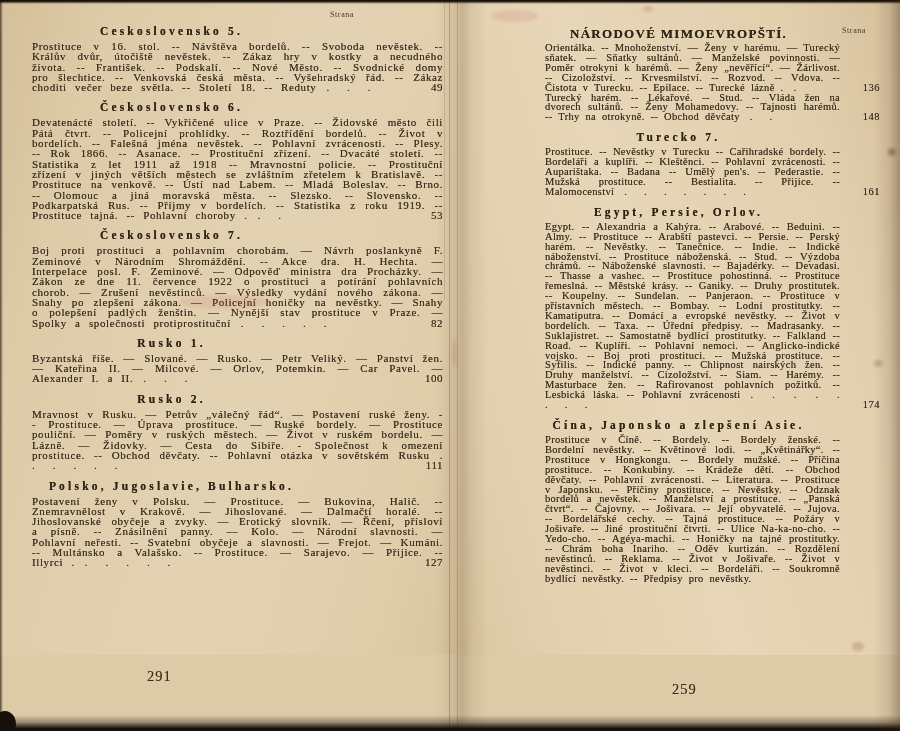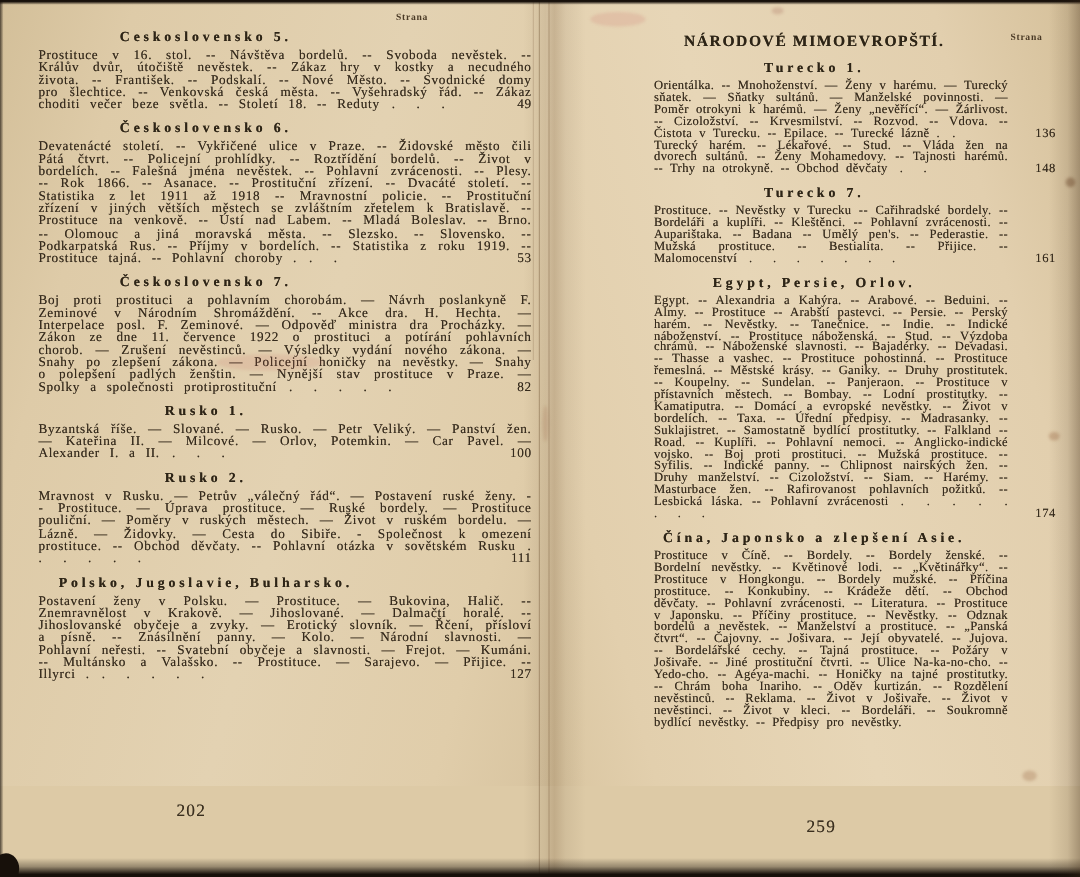--- a/index.html
+++ b/index.html
@@ -37,21 +37,21 @@
   }
   .page-left  .sec-body{font-size:11px;line-height:10.3px;letter-spacing:.6px;word-spacing:5px;}
   .page-right .sec-body{font-size:10.5px;line-height:9.9px;letter-spacing:.3px;word-spacing:3px;}
   .dots{word-spacing:14px;padding-left:10px;}
   .pageno{position:absolute;right:0;bottom:0;letter-spacing:.5px;}
   .page-right .pageno{right:-40px;}
   
   .folio{position:absolute;font-size:14.5px;letter-spacing:1px;color:#3a2f1f;text-shadow:0 0 .5px rgba(58,47,31,.6);}
   .folio-left{left:147px;top:668px;}
   .folio-right{left:672px;top:681px;}
-  .strana{position:absolute;font-size:8px;font-weight:700;letter-spacing:.6px;color:#4a3a26;}
+  .strana{position:absolute;font-size:8px;font-weight:400;letter-spacing:.6px;color:#4a3a26;}
   .strana-left{left:330px;top:10px;}
   .strana-right{left:842px;top:26px;}
   
   .gutter{
     position:absolute;left:436px;top:0;width:52px;height:731px;pointer-events:none;
     background:linear-gradient(90deg,rgba(70,48,24,0) 0%,rgba(70,48,24,.10) 35%,rgba(96,66,34,.22) 50%,rgba(70,48,24,.08) 68%,rgba(70,48,24,0) 100%);
   }
   .gutter-line-1{position:absolute;left:449px;top:0;width:1px;height:731px;background:rgba(104,74,42,.35);}
   .gutter-line-2{position:absolute;left:457px;top:0;width:1px;height:731px;background:rgba(104,74,42,.28);}
   .gutter-line-3{position:absolute;left:444px;top:0;width:1px;height:300px;background:rgba(104,74,42,.18);}
@@ -107,21 +107,20 @@
       <p class="sec-body"><span>Postavení ženy v Polsku. — Prostituce. — Bukovina, Halič. -- Znemravnělost v Krakově. — Jihoslované. — Dalmačtí horalé. -- Jihoslovanské obyčeje a zvyky. — Erotický slovník. — Řčení, přísloví a písně. -- Znásilnění panny. — Kolo. — Národní slavnosti. — Pohlavní neřesti. -- Svatební obyčeje a slavnosti. — Frejot. — Kumáni. -- Multánsko a Valašsko. -- Prostituce. — Sarajevo. — Přijice. -- Illyrci .</span><span class="dots">. . . . .</span><span class="pageno">127</span></p>
     </section>
 
   </div>
 
   <div class="page page-right">
 
     <div class="page-heading">NÁRODOVÉ MIMOEVROPŠTÍ.</div>
 
     <section class="toc-section">
-      <h2 class="sec-title">Turecko 1.</h2>
       <p class="sec-body"><span>Orientálka. -- Mnohoženství. — Ženy v harému. — Turecký sňatek. — Sňatky sultánů. — Manželské povinnosti. — Poměr otrokyni k harémů. — Ženy „nevěřící“. — Žárlivost. -- Cizoložství. -- Krvesmilství. -- Rozvod. -- Vdova. -- Čistota v Turecku. -- Epilace. -- Turecké lázně .</span><span class="dots">.</span><span class="pageno">136</span></p>
     </section>
 
     <section class="toc-section">
       <p class="sec-body"><span>Turecký harém. -- Lékařové. -- Stud. -- Vláda žen na dvorech sultánů. -- Ženy Mohamedovy. -- Tajnosti harémů. -- Trhy na otrokyně. -- Obchod děvčaty</span><span class="dots">. .</span><span class="pageno">148</span></p>
     </section>
 
     <section class="toc-section">
       <h2 class="sec-title">Turecko 7.</h2>
       <p class="sec-body"><span>Prostituce. -- Nevěstky v Turecku -- Cařihradské bordely. -- Bordeláři a kuplíři. -- Kleštěnci. -- Pohlavní zvrácenosti. -- Auparištaka. -- Badana -- Umělý pen's. -- Pederastie. -- Mužská prostituce. -- Bestialita. -- Přijice. -- Malomocenství</span><span class="dots">. . . . . . .</span><span class="pageno">161</span></p>
@@ -134,21 +133,21 @@
 
     <section class="toc-section">
       <h2 class="sec-title">Čína, Japonsko a zlepšení Asie.</h2>
       <p class="sec-body"><span>Prostituce v Číně. -- Bordely. -- Bordely ženské. -- Bordelní nevěstky. -- Květinové lodi. -- „Květinářky“. -- Prostituce v Hongkongu. -- Bordely mužské. -- Příčina prostituce. -- Konkubiny. -- Krádeže dětí. -- Obchod děvčaty. -- Pohlavní zvrácenosti. -- Literatura. -- Prostituce v Japonsku. -- Příčiny prostituce. -- Nevěstky. -- Odznak bordelů a nevěstek. -- Manželství a prostituce. -- „Panská čtvrt“. -- Čajovny. -- Jošivara. -- Její obyvatelé. -- Jujova. -- Bordelářské cechy. -- Tajná prostituce. -- Požáry v Jošivaře. -- Jiné prostituční čtvrti. -- Ulice Na-ka-no-cho. -- Yedo-cho. -- Agéya-machi. -- Honičky na tajné prostitutky. -- Chrám boha Inariho. -- Oděv kurtizán. -- Rozdělení nevěstinců. -- Reklama. -- Život v Jošivaře. -- Život v nevěstinci. -- Život v kleci. -- Bordeláři. -- Soukromně bydlící nevěstky. -- Předpisy pro nevěstky.</span><span class="dots"></span><span class="pageno"></span></p>
     </section>
 
   </div>
 
   <div class="strana strana-left">Strana</div>
   <div class="strana strana-right">Strana</div>
-  <div class="folio folio-left">202</div>
+  <div class="folio folio-left">291</div>
   <div class="folio folio-right">259</div>
 
   <div class="gutter"></div>
   <div class="gutter-line-1"></div>
   <div class="gutter-line-2"></div>
   <div class="gutter-line-3"></div>
   <div class="edge-top"></div>
   <div class="edge-bottom"></div>
   <div class="edge-left"></div>
   <div class="edge-right"></div>

